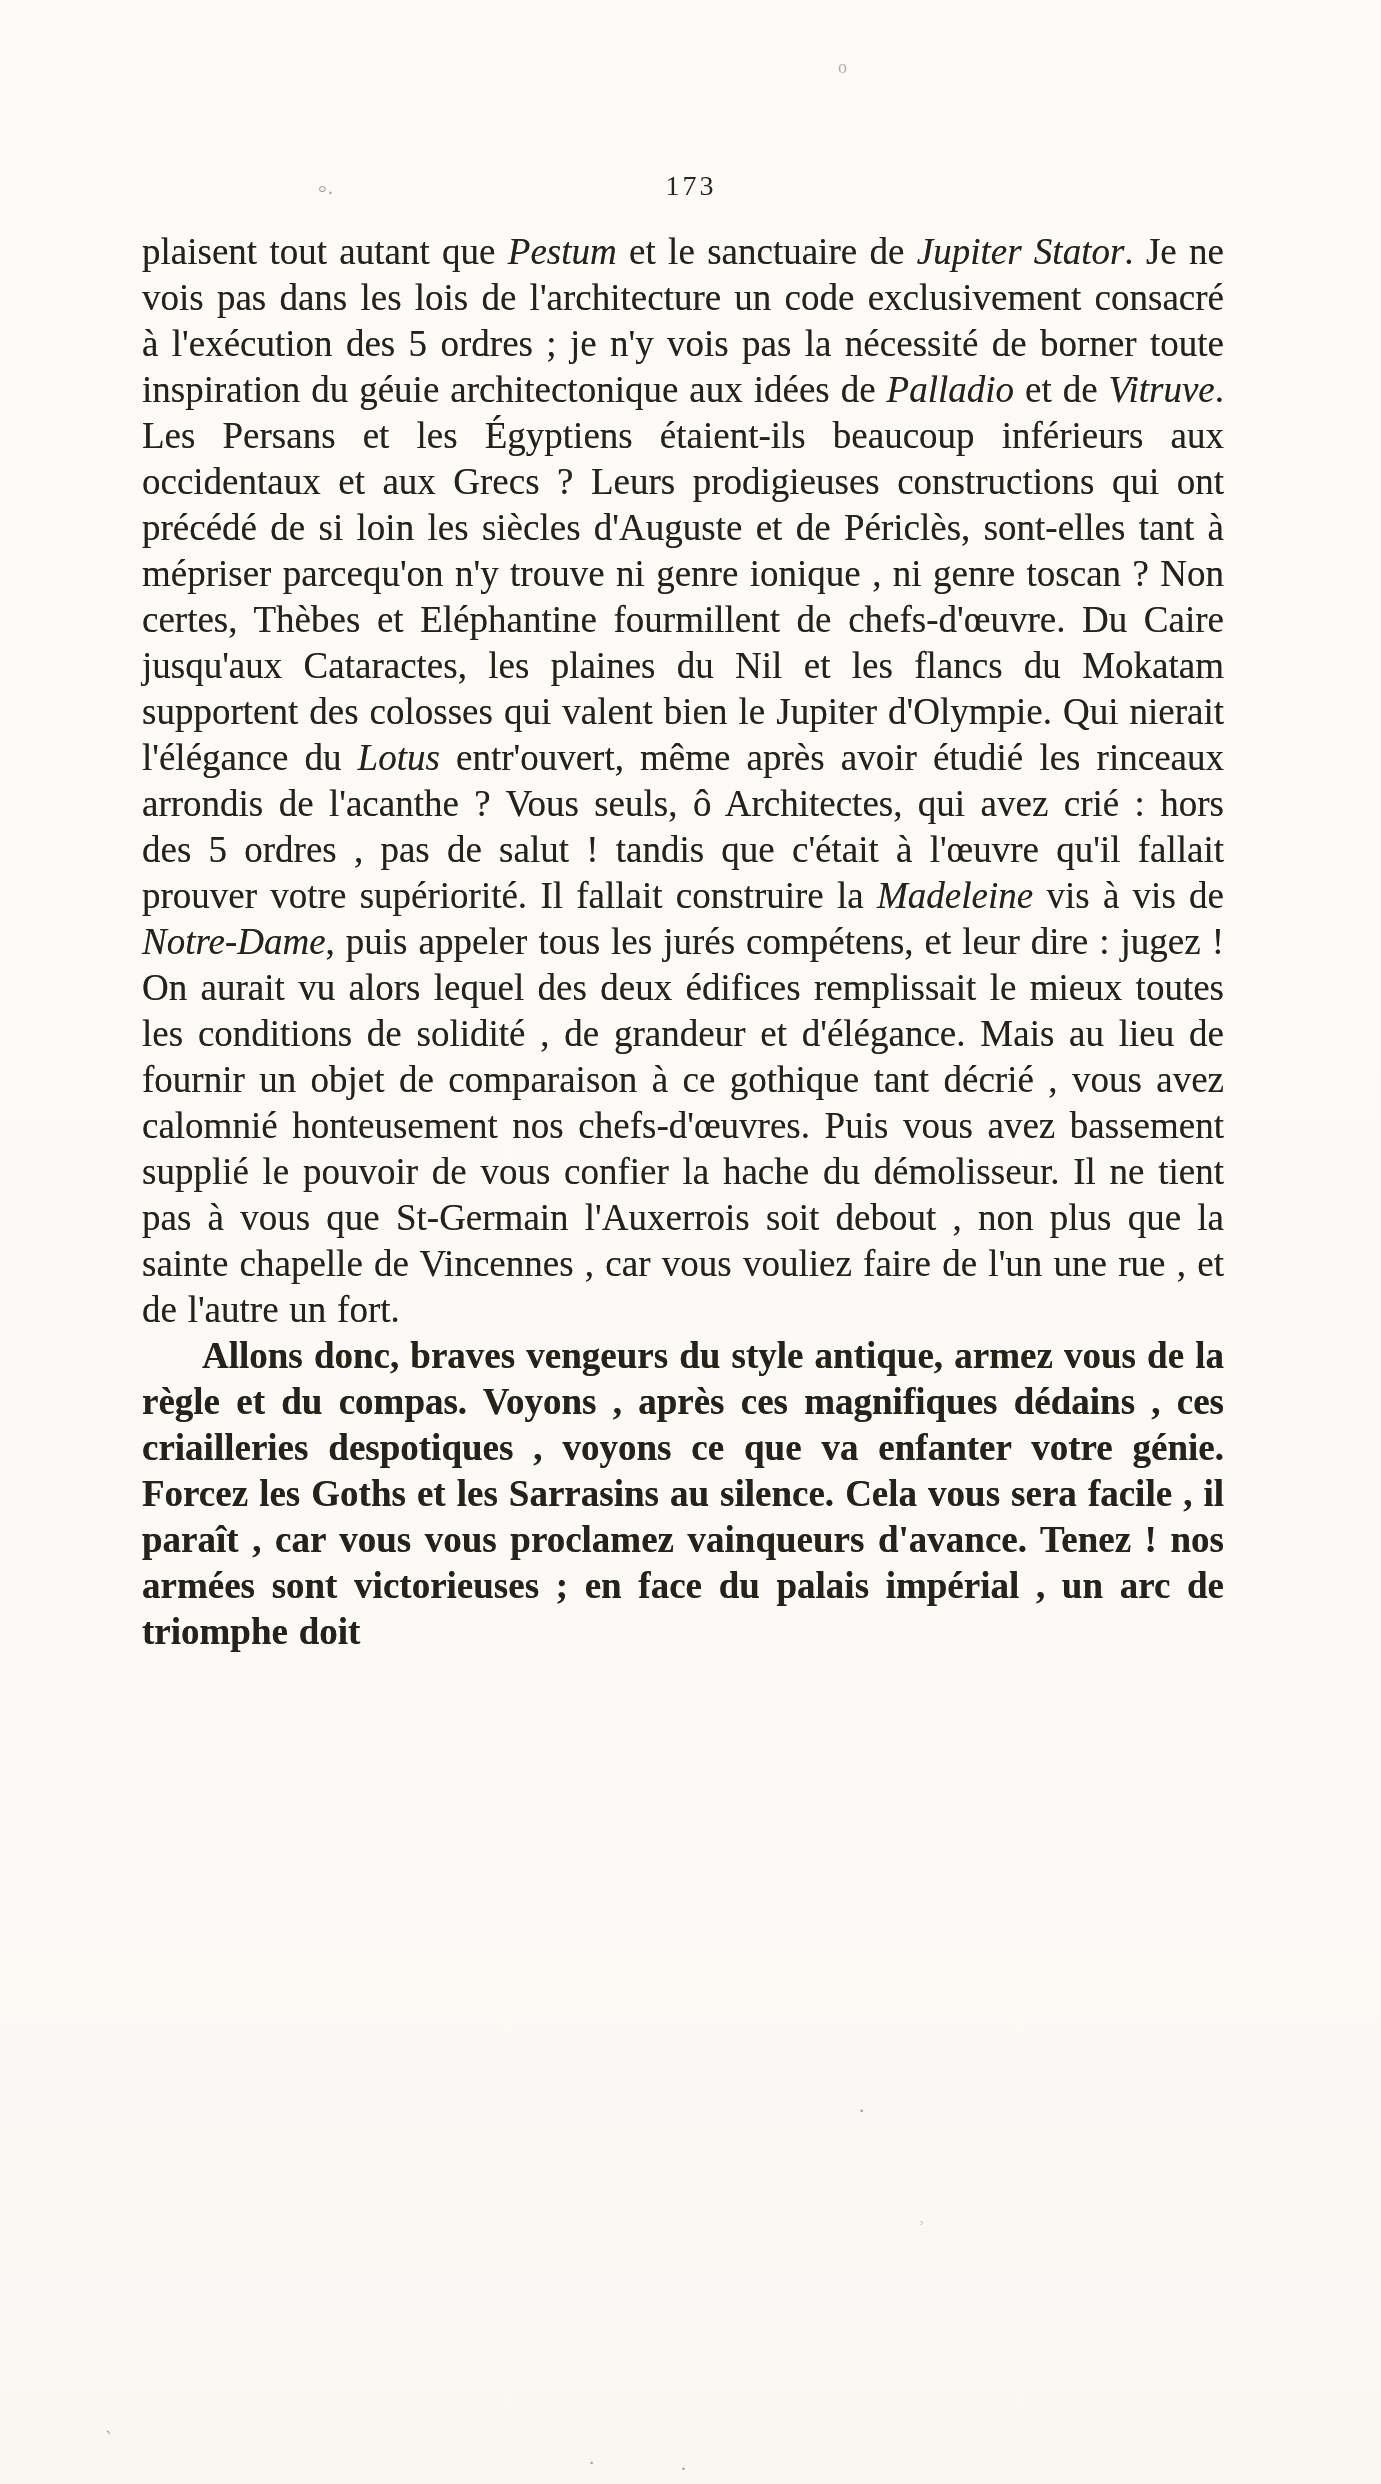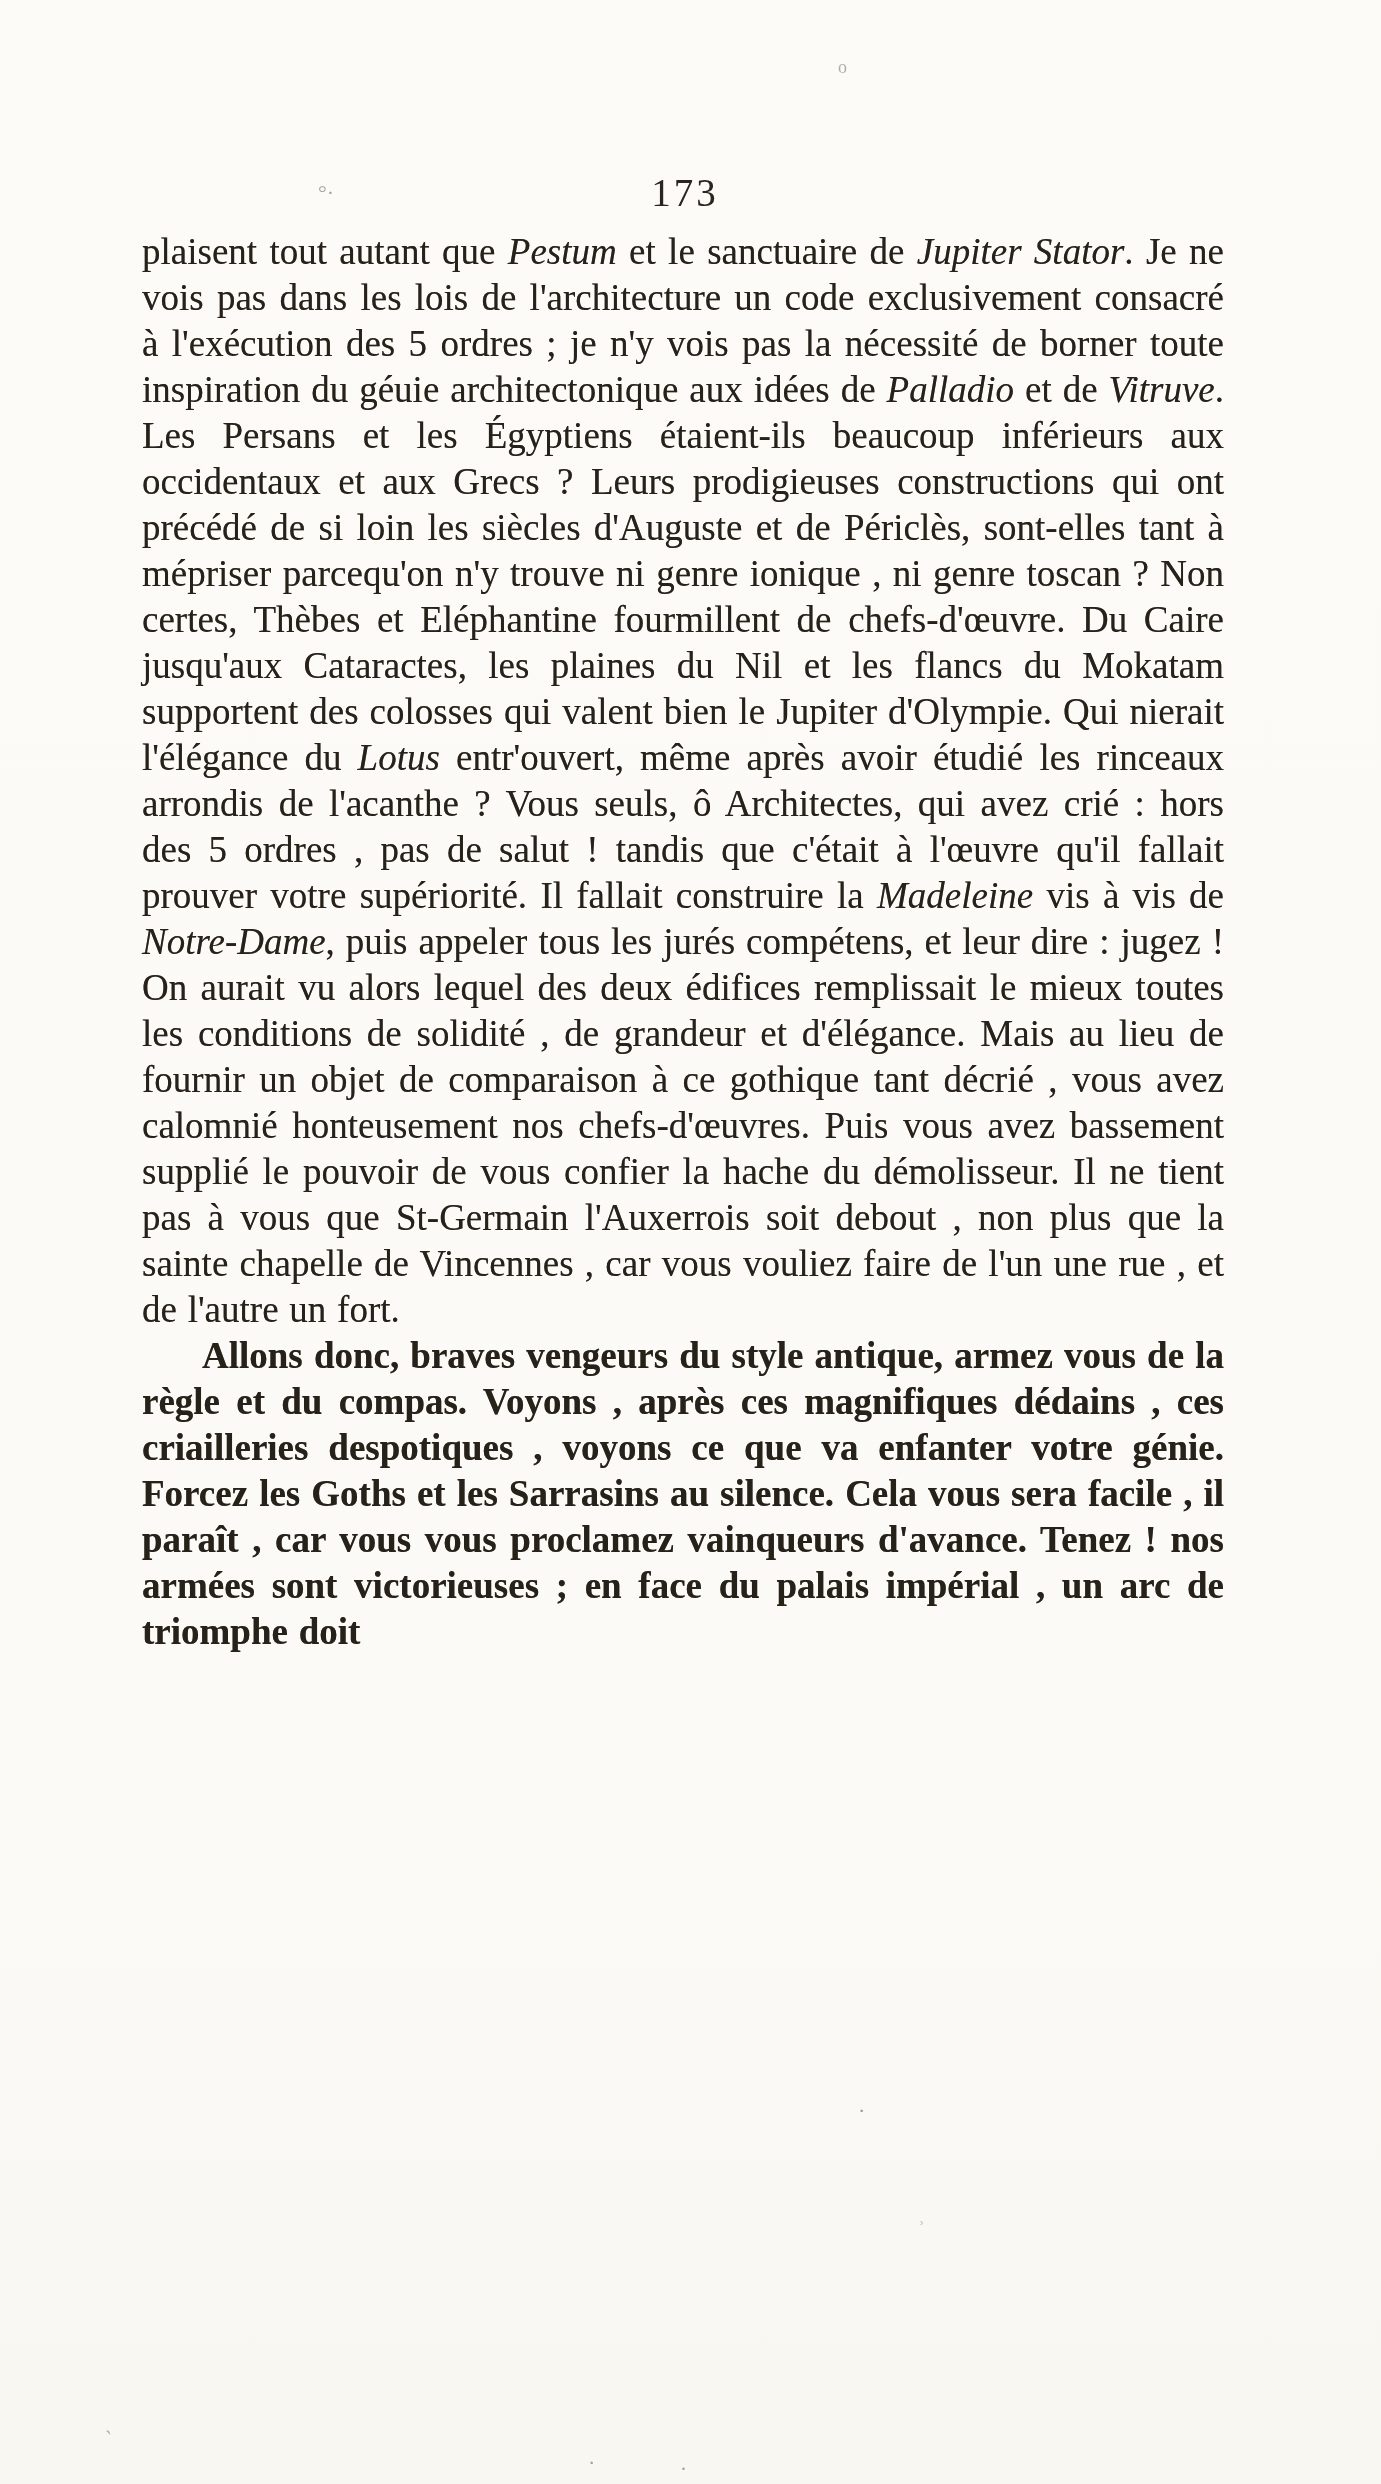--- a/index.html
+++ b/index.html
@@ -16,24 +16,24 @@
     overflow: hidden;
   }
   .page {
     position: absolute;
     inset: 0;
     background: linear-gradient(180deg, #fcfbf8 0%, #fbfaf6 70%, #f8f7f2 100%);
   }
   .page-number {
     position: absolute;
     top: 170px;
-    left: 144px;
+    left: 150px;
     width: 1082px;
     text-align: center;
-    font-size: 39px;
+    font-size: 28px;
     letter-spacing: 3px;
     color: #2a251d;
   }
   .text-block {
     position: absolute;
     top: 229px;
     left: 142px;
     width: 1082px;
     font-size: 37px;
     line-height: 46px;

